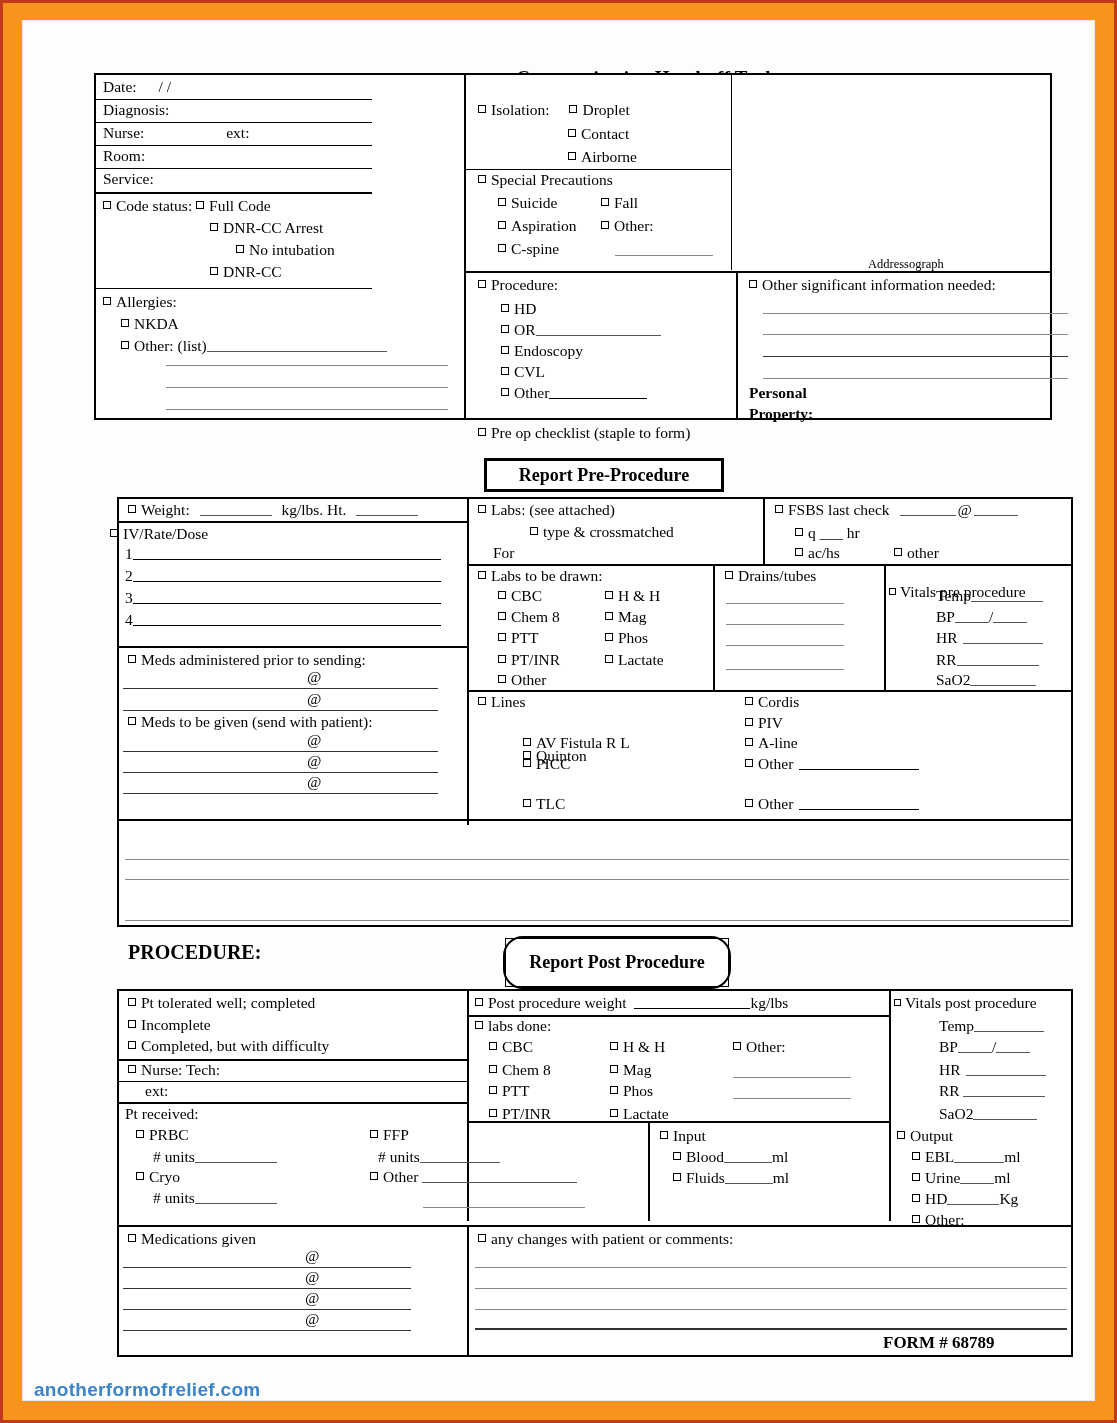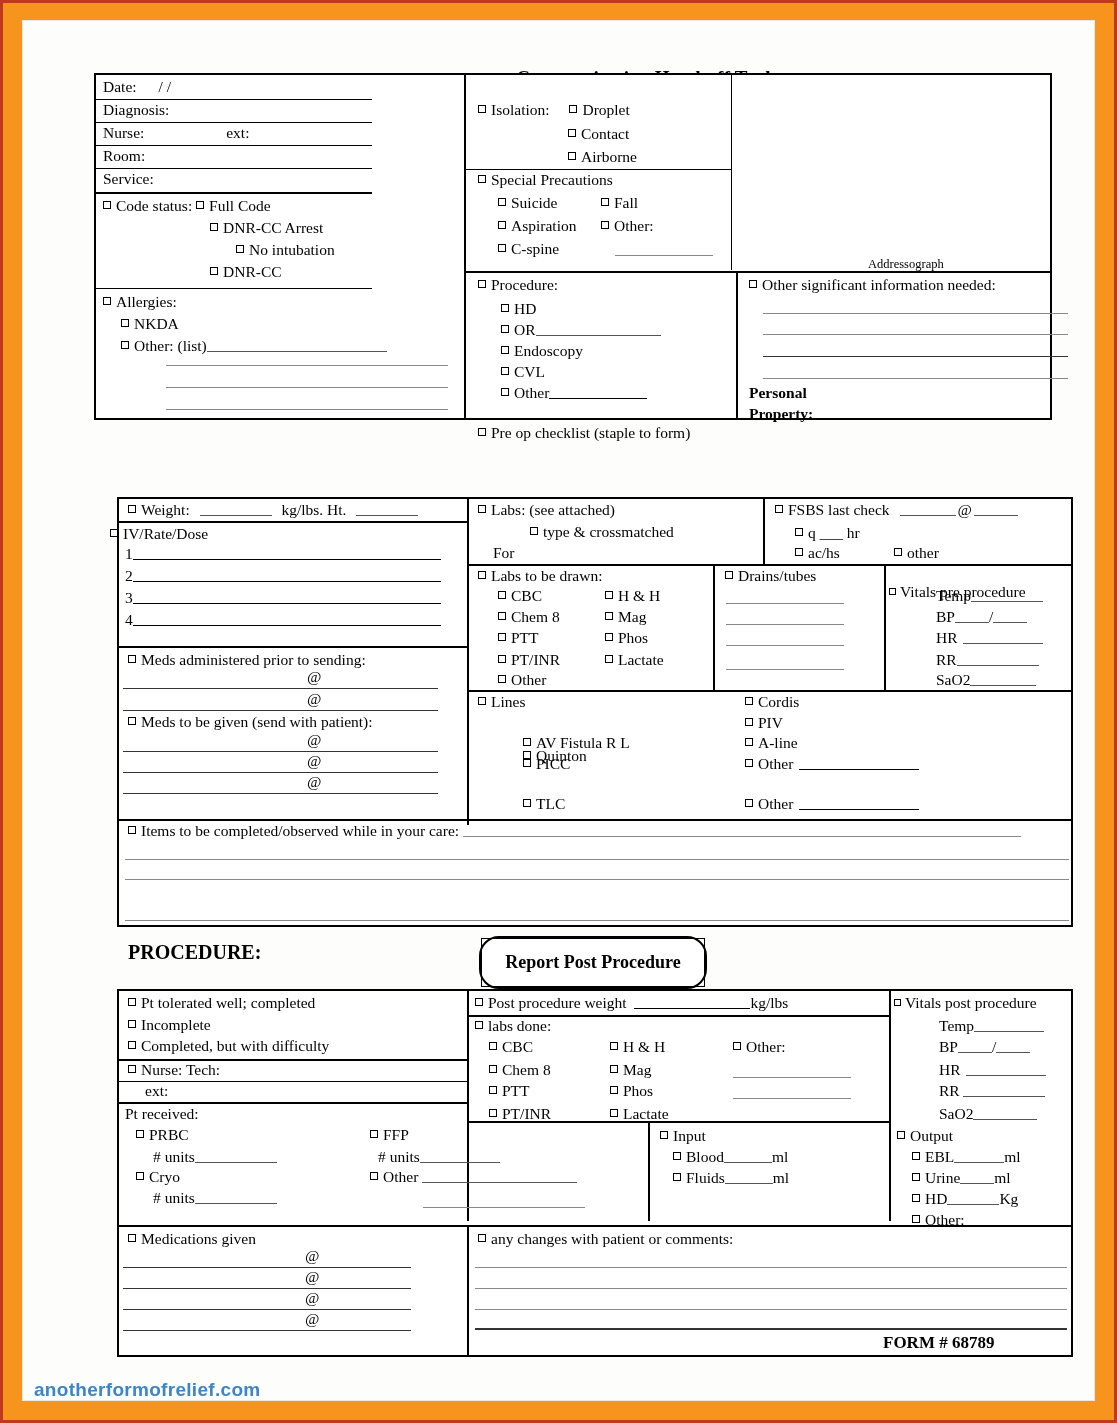--- a/index.html
+++ b/index.html
@@ -215,20 +215,25 @@
   <div class="row-line" style="position:absolute; left:740px; top:335px; width:305px;"></div>
   <div class="thin-line" style="position:absolute; left:740px; top:357px; width:305px;"></div>
   <div class="t bold" style="left:726px; top:363px;">
     
     <span>Personal</span>
   </div>
   <div class="t bold" style="left:726px; top:384px;">
     <span>Property:</span><span class="ulb" style="width:230px;"></span>
   </div>
 
+  <div class="badge" style="left:461px; top:437px; width:240px; height:34px;">
+    <div class="badge-in">
+          <span>Report Pre-Procedure</span>
+        </div>
+  </div>
 
   <div class="box" style="left:94px; top:476px; width:956px; height:430px;"></div>
 
   <div class="vline" style="left:444px; top:478px; height:326px;"></div>
 
   <div class="hline" style="left:96px; top:500px; width:348px;"></div>
   <div class="t" style="left:105px; top:480px;">
     <span class="cb"></span><span>Weight:</span>
     <span class="ul" style="width:72px; margin-left:6px;"></span>
     <span style="margin-left:6px;">kg/lbs.  Ht.</span>
@@ -397,31 +402,28 @@
   </div>
   <div class="t" style="left:722px; top:734px;">
     <span class="cb"></span><span>Other</span><span class="ulb" style="width:120px; margin-left:6px;"></span>
   </div>
   <div class="t" style="left:722px; top:774px;">
     <span class="cb"></span><span>Other</span><span class="ulb" style="width:120px; margin-left:6px;"></span>
   </div>
 
   <div class="hline" style="left:96px; top:798px; width:952px;"></div>
 
-  <div class="t" style="left:105px; top:801px;">
-    <span class="cb"></span><span>Items to be completed/observed while in your care:</span><span class="thin-line" style="display:inline-block; width:558px; border-bottom:1px solid #888; height:12px; vertical-align:-1px; margin-left:4px;"></span>
-  </div>
   <div class="thin-line" style="position:absolute; left:102px; top:838px; width:944px;"></div>
   <div class="thin-line" style="position:absolute; left:102px; top:858px; width:944px;"></div>
   <div class="thin-line" style="position:absolute; left:102px; top:899px; width:944px;"></div>
 
   <div class="t bold" style="left:105px; top:922px; font-size:20px;">
     <span>PROCEDURE:</span>
   </div>
-  <div class="badge" style="left:456px; top:915px; width:228px; height:53px;border-radius:20px;">
+  <div class="badge" style="left:480px; top:915px; width:228px; height:53px;border-radius:20px;">
     <div class="badge-in">
           <span>Report Post Procedure</span>
         </div>
   </div>
 
   <div class="box" style="left:94px; top:968px; width:956px; height:368px;"></div>
 
   <div class="vline" style="left:444px; top:970px; height:230px;"></div>
 
   <div class="t" style="left:105px; top:973px;">

